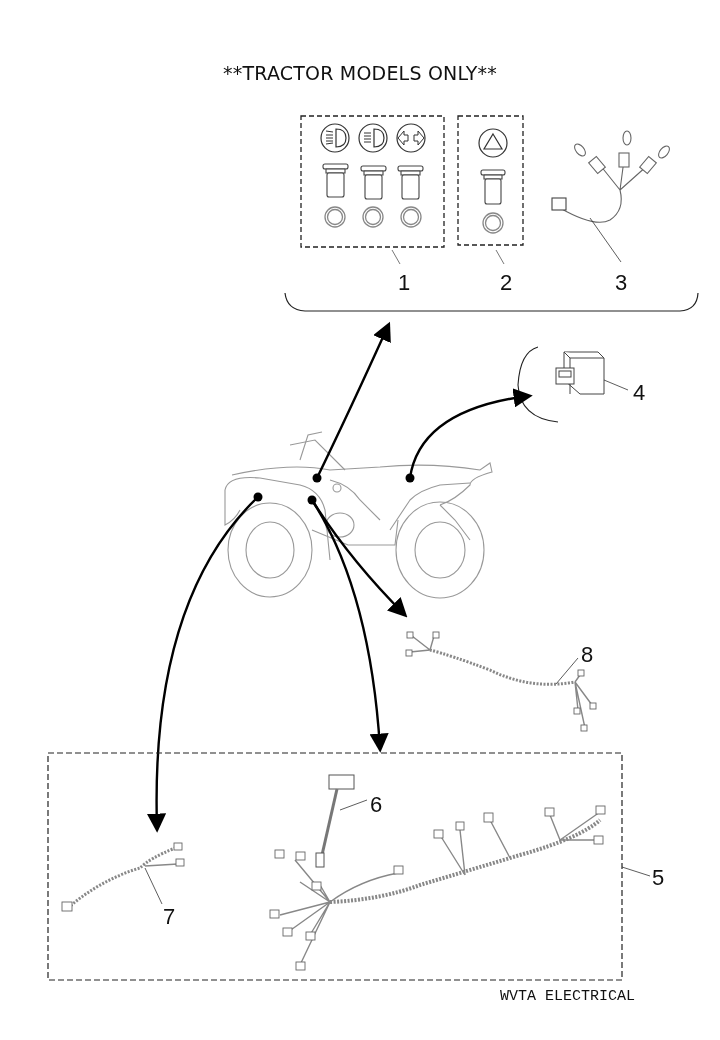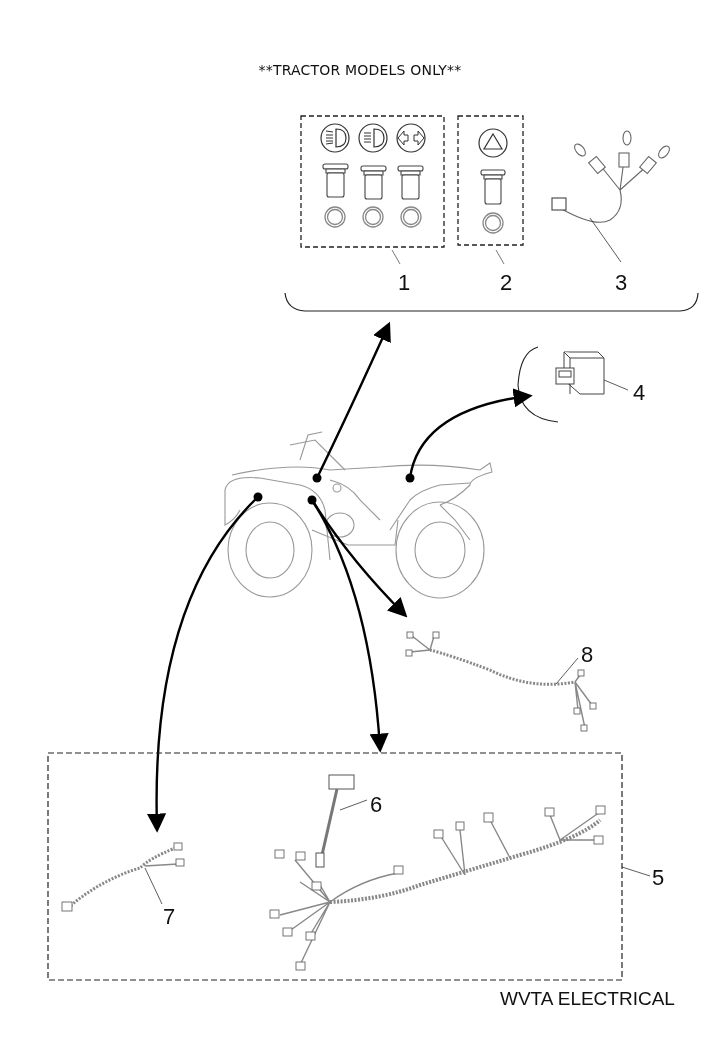--- a/index.html
+++ b/index.html
@@ -1,21 +1,21 @@
 <!DOCTYPE html>
 <html><head>
 <meta charset="utf-8">
 <style>
   html, body { margin: 0; padding: 0; background: #ffffff; }
   body { width: 720px; height: 1040px; position: relative; overflow: hidden;
          font-family: "Liberation Sans", sans-serif; color: #111; }
   .title { position: absolute; left: 0; width: 720px; top: 62px; text-align: center;
-           font-family: "DejaVu Sans", sans-serif; font-size: 14px; letter-spacing: 0.2px; }
-  .footer { position: absolute; left: 500px; top: 988px; font-family: Liberation Sans, sans-serif;
-            font-size: 19px; }
+           font-family: "DejaVu Sans", sans-serif; font-size: 19px; letter-spacing: 0.2px; }
+  .footer { position: absolute; left: 500px; top: 988px; font-family: Liberation Mono, monospace;
+            font-size: 15px; }
   .num { position: absolute; font-size: 22px; font-family: "Liberation Sans", sans-serif; }
   svg.main { position: absolute; left: 0; top: 0; }
 </style>
 </head>
 <body>
 
 <div class="title">**TRACTOR MODELS ONLY**</div>
 
 <svg class="main" width="720" height="1040" viewBox="0 0 720 1040">
   <defs>

